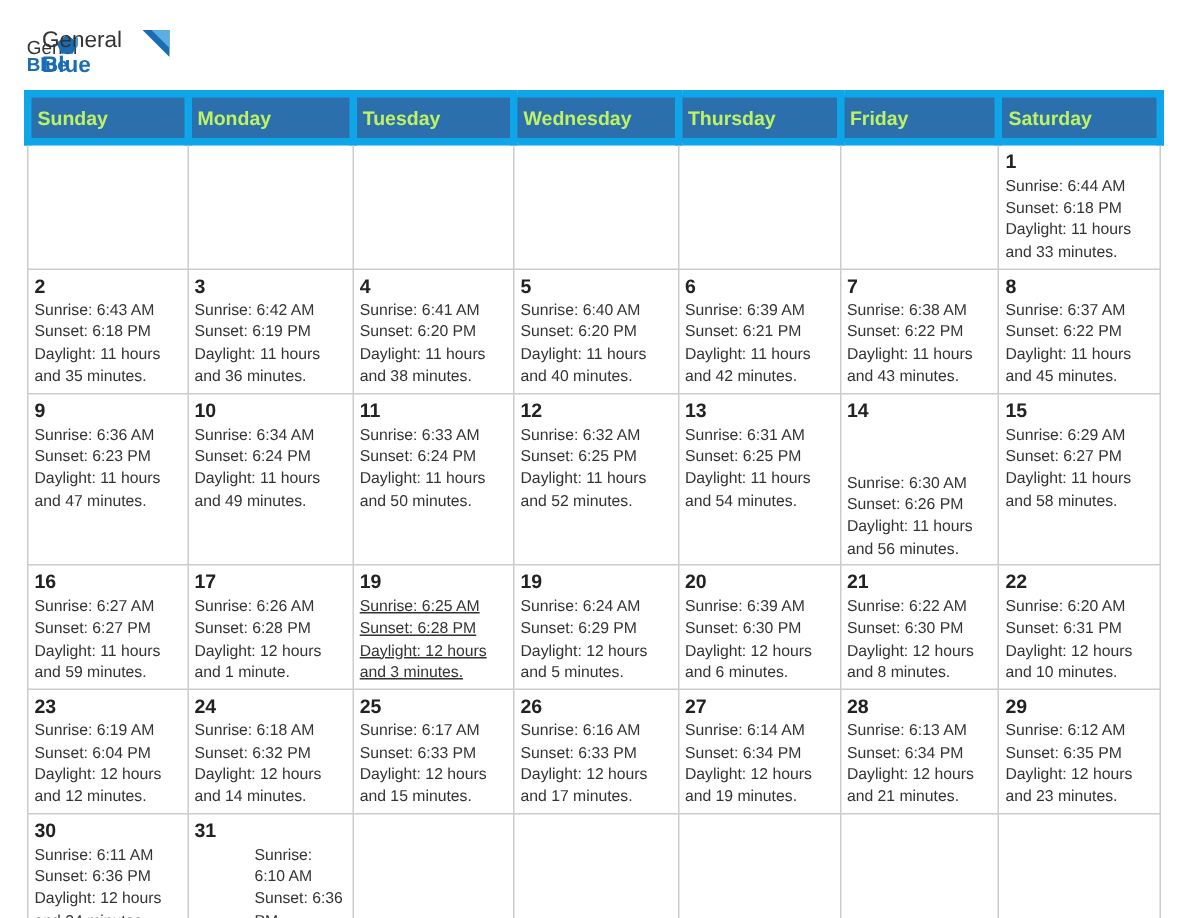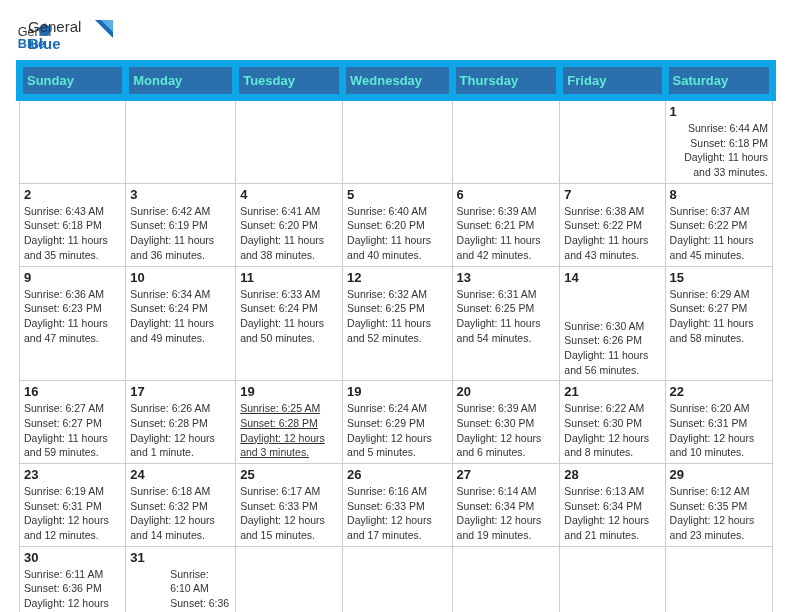--- a/index.html
+++ b/index.html
@@ -37,26 +37,26 @@
       font-size: 15px;
       color: #444;
     }
     .calendar {
       width: 100%;
       border-collapse: collapse;
       font-size: 11px;
     }
     .calendar thead tr th {
       background: #2c6fad;
-      color: #5eead4;
+      color: #bef264;
       padding: 6px 4px;
       text-align: left;
       font-size: 13px;
       font-weight: bold;
-      border: 7px solid #0ea5e9;
+      border: 5px solid #0ea5e9;
     }
     .calendar tbody tr td {
       border: 1px solid #ccc;
       vertical-align: top;
       padding: 3px 4px;
       width: 113px;
       min-height: 80px;
       height: 80px;
       background: #fff;
     }
@@ -117,21 +117,21 @@
   <tbody id="calendar-body">
   <tr>
         <td class="empty-cell"></td>
         <td class="empty-cell"></td>
         <td class="empty-cell"></td>
         <td class="empty-cell"></td>
         <td class="empty-cell"></td>
         <td class="empty-cell"></td>
         <td>
           <span class="day-num">1</span>
-          <div class="day-info" style="white-space: pre-line; text-align: right;">Sunrise: 6:44 AM
+          <div class="day-info" style="white-space: pre-line;">Sunrise: 6:44 AM
 Sunset: 6:18 PM
 Daylight: 11 hours
 and 33 minutes.</div>
         </td>
       </tr>
       <tr>
         <td>
           <span class="day-num">2</span>
           <div class="day-info" style="white-space: pre-line;">Sunrise: 6:43 AM
 Sunset: 6:18 PM
@@ -280,21 +280,21 @@
           <div class="day-info" style="white-space: pre-line;">Sunrise: 6:20 AM
 Sunset: 6:31 PM
 Daylight: 12 hours
 and 10 minutes.</div>
         </td>
       </tr>
       <tr>
         <td>
           <span class="day-num">23</span>
           <div class="day-info" style="white-space: pre-line;">Sunrise: 6:19 AM
-Sunset: 6:31 PM
+Sunset: 6:04 PM
 Daylight: 12 hours
 and 12 minutes.</div>
         </td>
         <td>
           <span class="day-num">24</span>
           <div class="day-info" style="white-space: pre-line;">Sunrise: 6:18 AM
 Sunset: 6:32 PM
 Daylight: 12 hours
 and 14 minutes.</div>
         </td>

